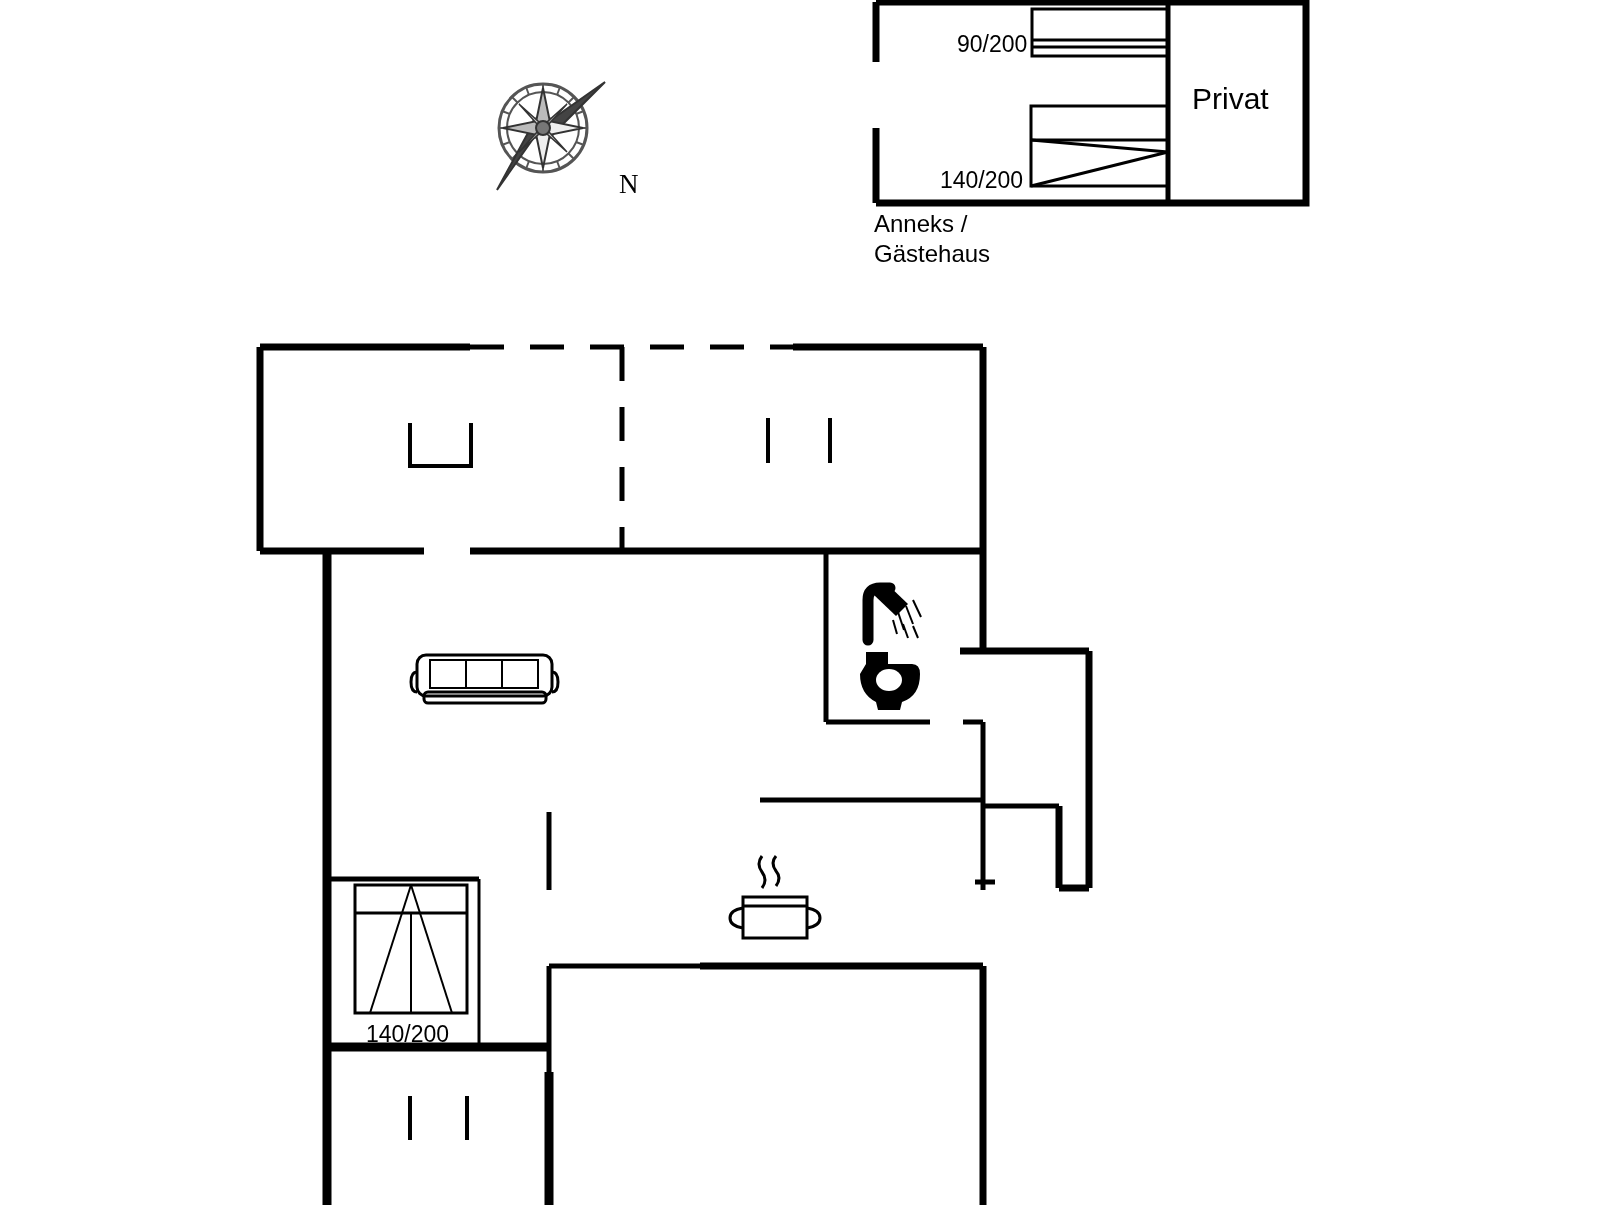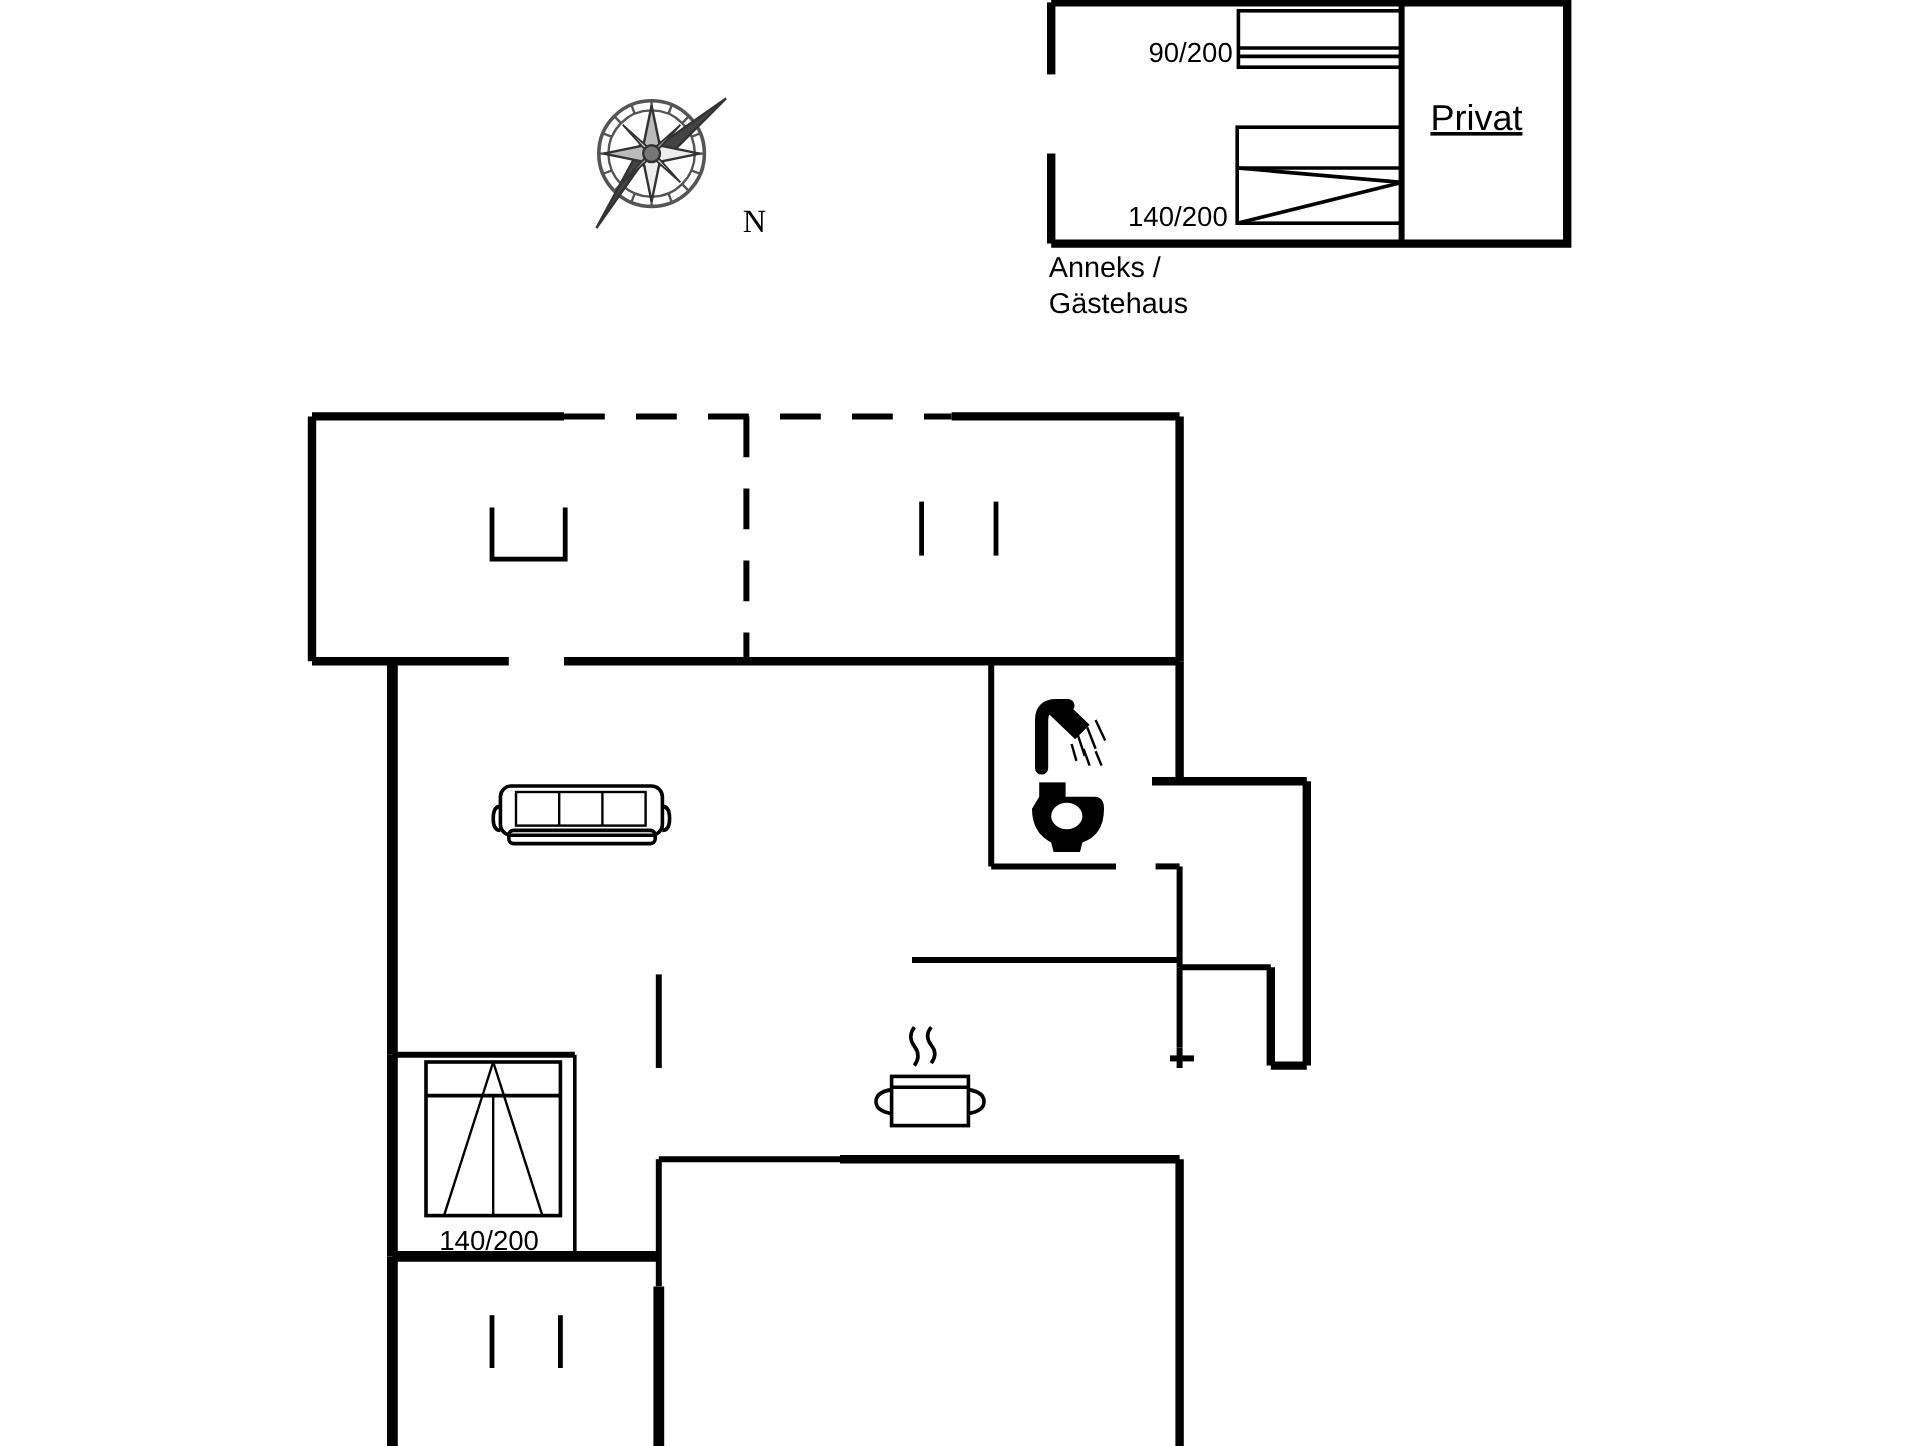--- a/index.html
+++ b/index.html
@@ -44,21 +44,20 @@
   }
   #label-bed-140-200-annex {
     left: 940px;
     top: 166px;
     font-size: 23px;
   }
   #label-privat {
     left: 1192px;
     top: 80px;
     font-size: 30px;
-    text-decoration: underline;
   }
   #label-annex-title {
     left: 874px;
     top: 209px;
     font-size: 24px;
   }
   #label-north {
     left: 619px;
     top: 168px;
     font-size: 27px;

